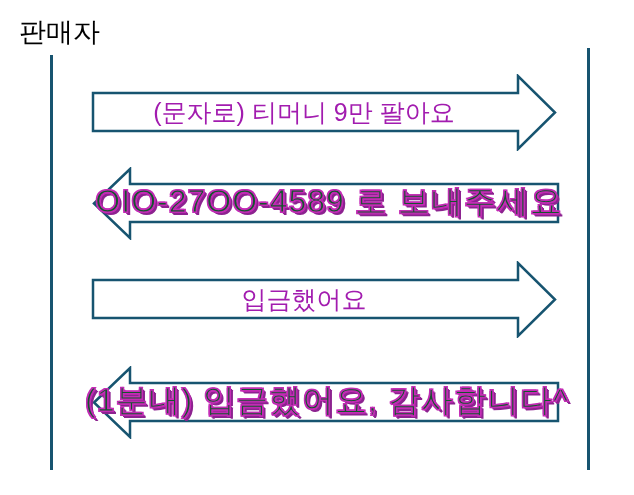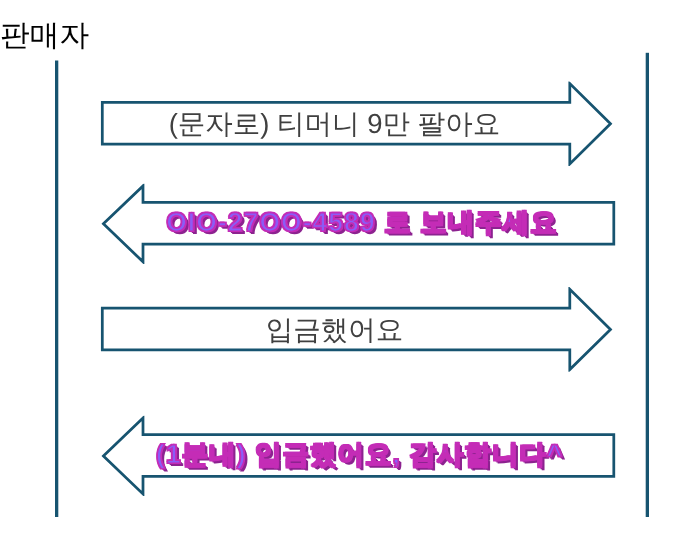--- a/index.html
+++ b/index.html
@@ -6,55 +6,55 @@
   body{
     width:634px;height:495px;position:relative;background:#ffffff;
     font-family:"Liberation Sans","DejaVu Sans",sans-serif;overflow:hidden;
   }
   .stage{position:absolute;inset:0}
 
   .actor{
     position:absolute;color:#000;font-size:27px;line-height:1.2;
     white-space:nowrap;
   }
-  #actor-left{left:0;top:16px}
+  #actor-left{left:19px;top:16px}
   #actor-right{left:560px;top:8px}
 
   .lifeline{position:absolute;width:3px;background:#175470}
   #lifeline-left{left:50px;top:55px;height:415px}
   #lifeline-right{left:587px;top:48px;height:422px}
 
   .arrow{position:absolute}
   .arrow svg{position:absolute;inset:0;display:block}
   .arrow polygon{fill:#ffffff;stroke:#175470;stroke-width:2.5;stroke-linejoin:miter}
 
   .msg{
     position:absolute;display:flex;align-items:center;justify-content:center;
     white-space:nowrap;text-align:center;
   }
-  .msg.black{color:#404040;font-size:25px}
+  .msg.black{color:#a21caf;font-size:25px}
   .msg.magenta{
-    color:#8b5cf6;font-size:24px;font-weight:bold;letter-spacing:1px;
+    color:#14532d;font-size:32px;font-weight:normal;letter-spacing:1px;
     -webkit-text-stroke:1.1px #c42cb6;
     text-shadow:
       -1px -1px 0 #c42cb6, 1px -1px 0 #c42cb6,
       -1px  1px 0 #c42cb6, 1px  1px 0 #c42cb6,
        2px  2px 0 #8d2390, 3px  3px 0 #8d2390;
   }
 
   #arrow-1{left:91px;top:74px;width:466px;height:77px}
   #arrow-1 .msg{left:4px;right:44px;top:19px;bottom:20px}
 
   #arrow-2{left:92px;top:167px;width:468px;height:73px}
   #arrow-2 .msg{left:10px;right:4px;top:15px;bottom:18px}
 
   #arrow-3{left:91px;top:261px;width:466px;height:77px}
   #arrow-3 .msg{left:4px;right:44px;top:19px;bottom:20px}
 
-  #arrow-4{left:92px;top:378px;width:468px;height:73px}
+  #arrow-4{left:92px;top:366px;width:468px;height:73px}
   #arrow-4 .msg{left:6px;right:4px;top:14px;bottom:18px}
 </style>
 </head>
 <body>
 
 <div class="stage">
 
   <div class="actor" id="actor-left">판매자</div>
 
 

